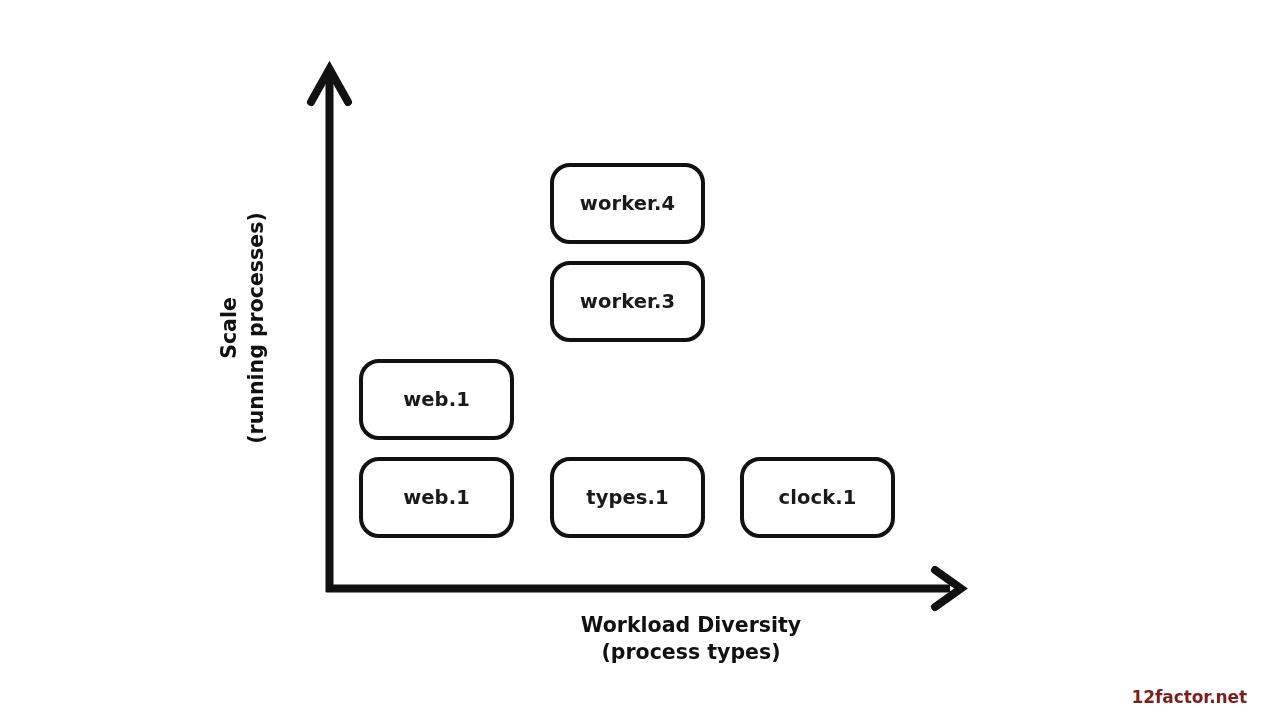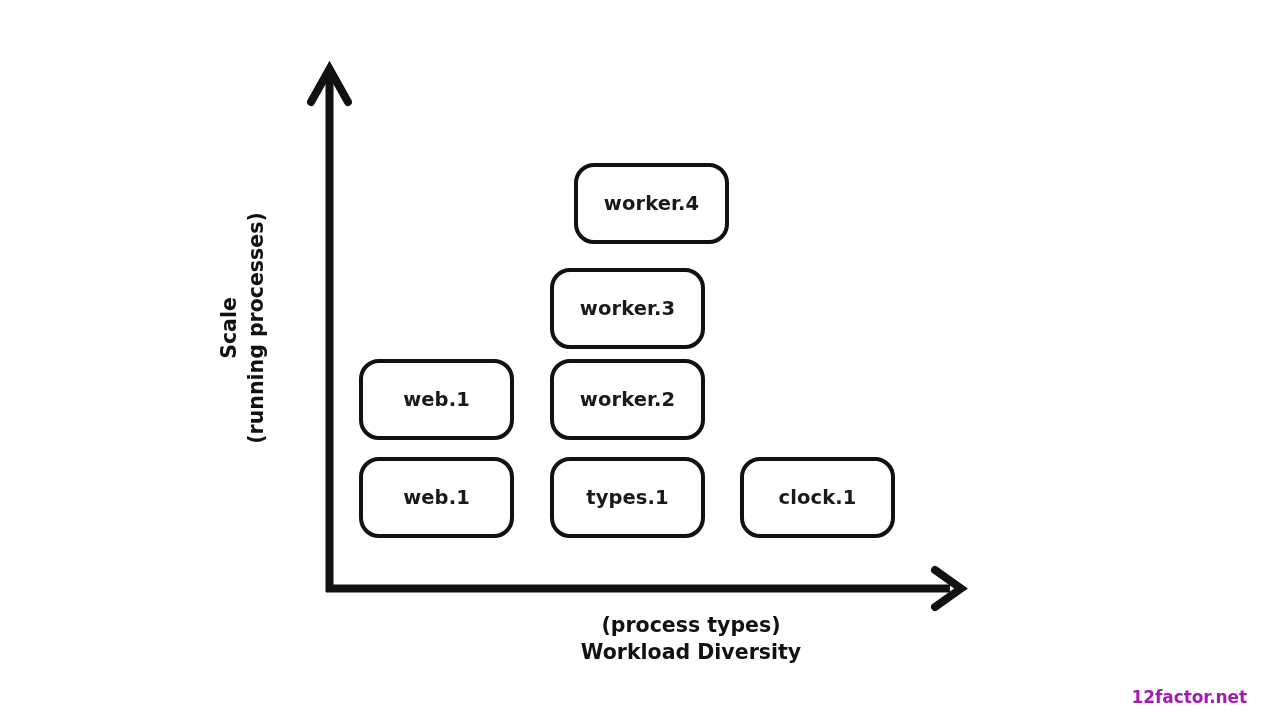--- a/index.html
+++ b/index.html
@@ -85,21 +85,21 @@
 
   .axis-title-line { display: block; }
 
   
   #footer-watermark {
     position: absolute;
     right: 33px;
     bottom: 13px;
     font-size: 17px;
     font-weight: bold;
-    color: #a21caf;
+    color: #7f1d1d;
     letter-spacing: -0.1px;
   }
 </style>
 </head>
 <body>
 
 <div id="diagram-root">
 
   <svg id="axes-layer" viewBox="0 0 1280 720" width="1280" height="720" aria-hidden="true">
 
@@ -111,39 +111,36 @@
 
     <polyline points="935,570 961,588.5 935,607" fill="none" stroke="#111111" stroke-width="8" stroke-linecap="round" stroke-linejoin="miter"></polyline>
   </svg>
 
   <div id="y-axis-title">
     <span class="axis-title-line">Scale</span>
     <span class="axis-title-line">(running processes)</span>
   </div>
 
   <div id="x-axis-title">
+    <span class="axis-title-line">Workload Diversity</span>
     <span class="axis-title-line">(process types)</span>
-    <span class="axis-title-line">Workload Diversity</span>
   </div>
 
   <div class="process-box" style="left:359px; top:359px;">
     <span class="box-label">web.1</span>
   </div>
   <div class="process-box" style="left:359px; top:457px;">
     <span class="box-label">web.1</span>
   </div>
 
-  <div class="process-box" style="left:550px; top:163px;margin-left:24px;">
+  <div class="process-box" style="left:550px; top:163px;">
     <span class="box-label">worker.4</span>
   </div>
-  <div class="process-box" style="left:550px; top:268px;">
+  <div class="process-box" style="left:550px; top:261px;">
     <span class="box-label">worker.3</span>
-  </div>
-  <div class="process-box" style="left:550px; top:359px;">
-    <span class="box-label">worker.2</span>
   </div>
   <div class="process-box" style="left:550px; top:457px;">
     <span class="box-label">types.1</span>
   </div>
 
   <div class="process-box" style="left:740px; top:457px;text-align:right;">
     <span class="box-label">clock.1</span>
   </div>
 
   <div id="footer-watermark">12factor.net</div>

